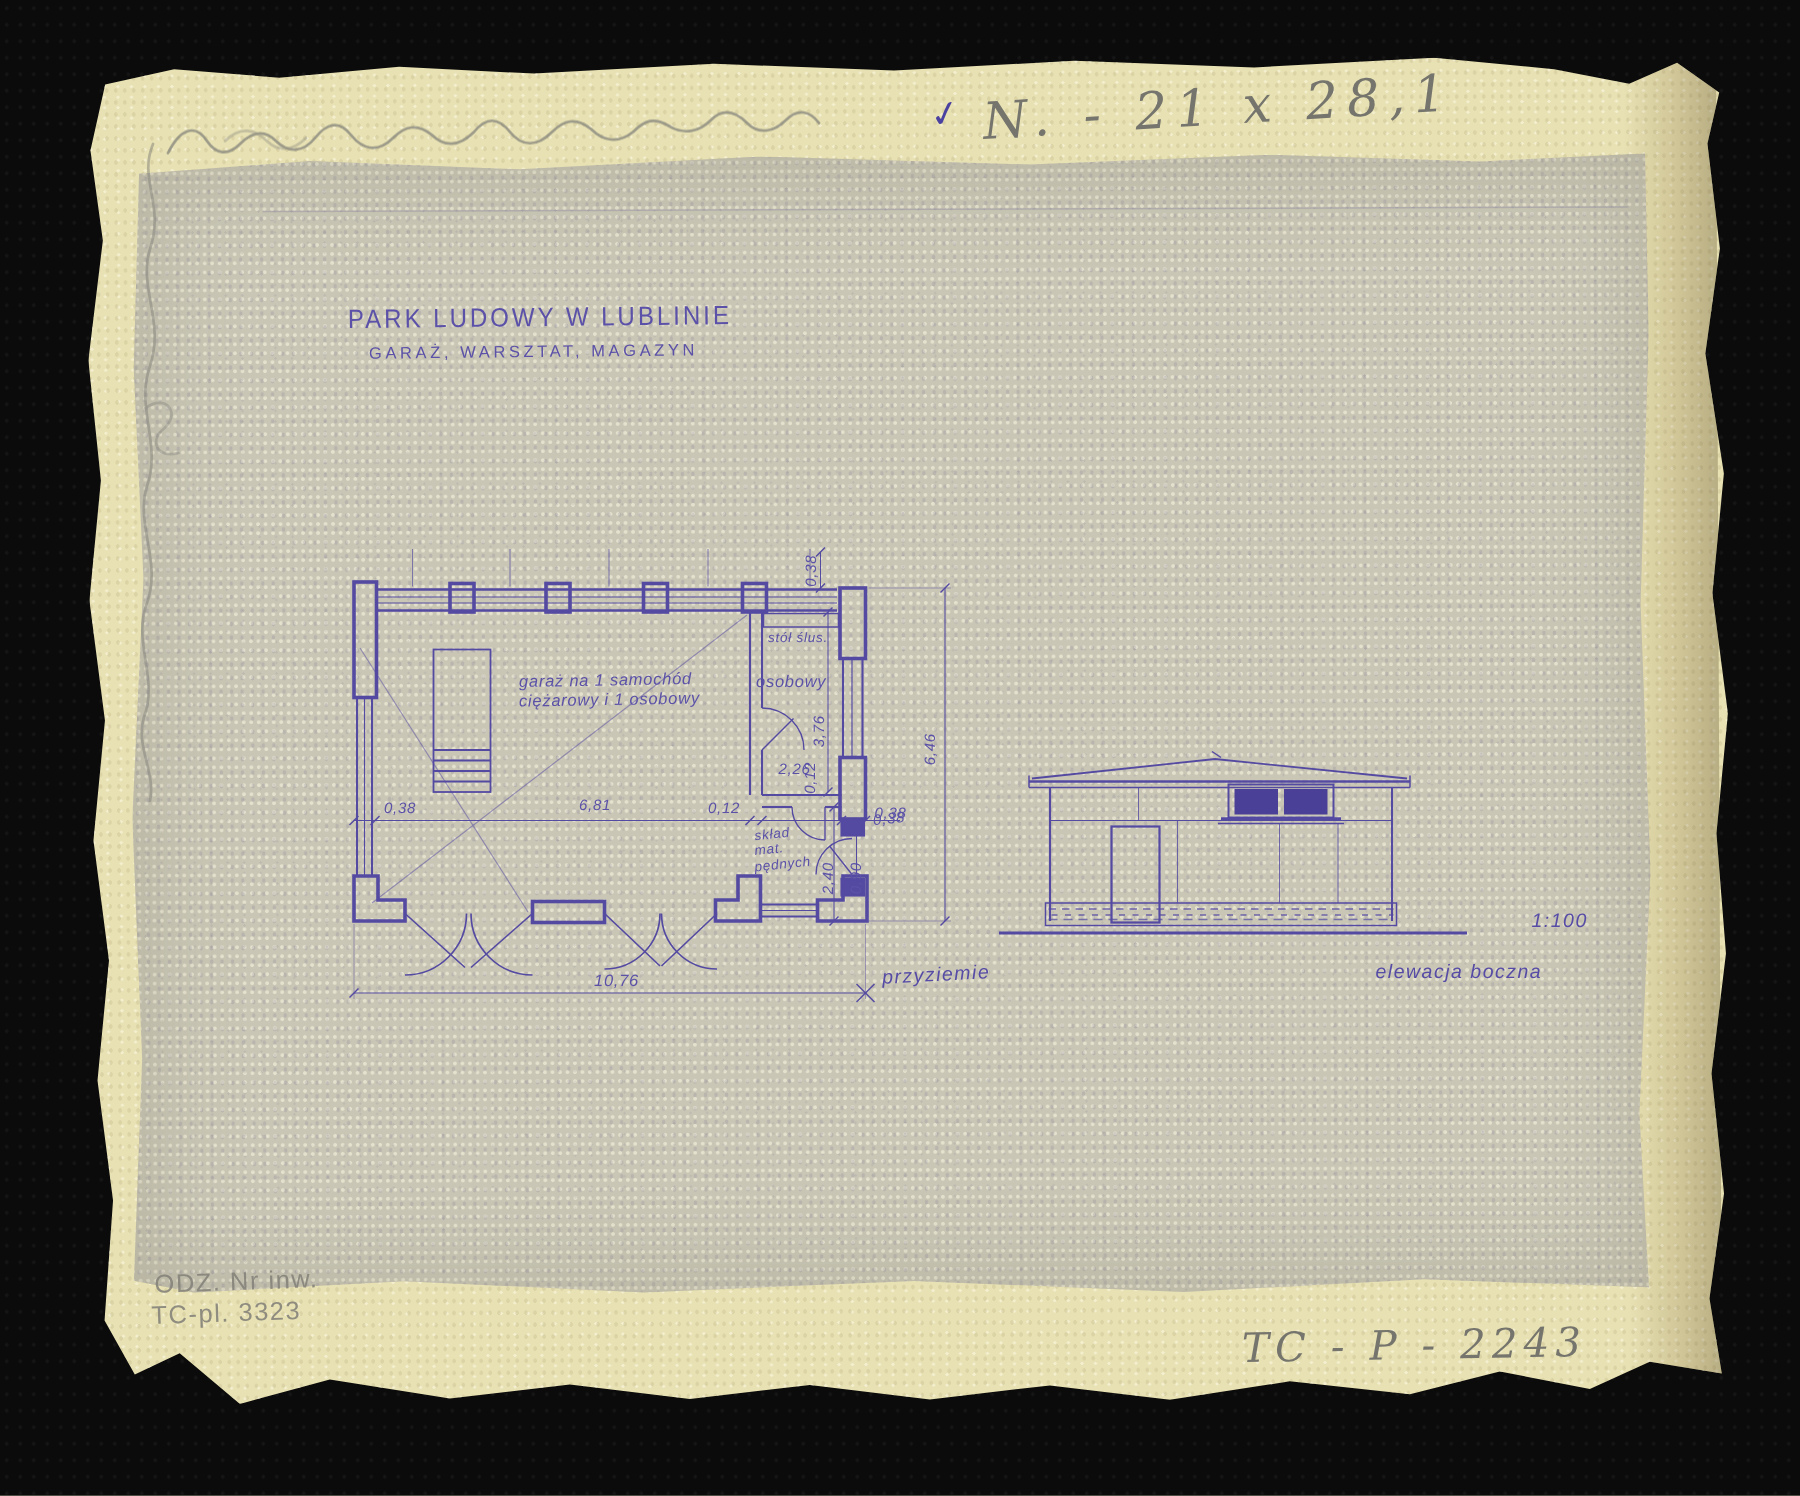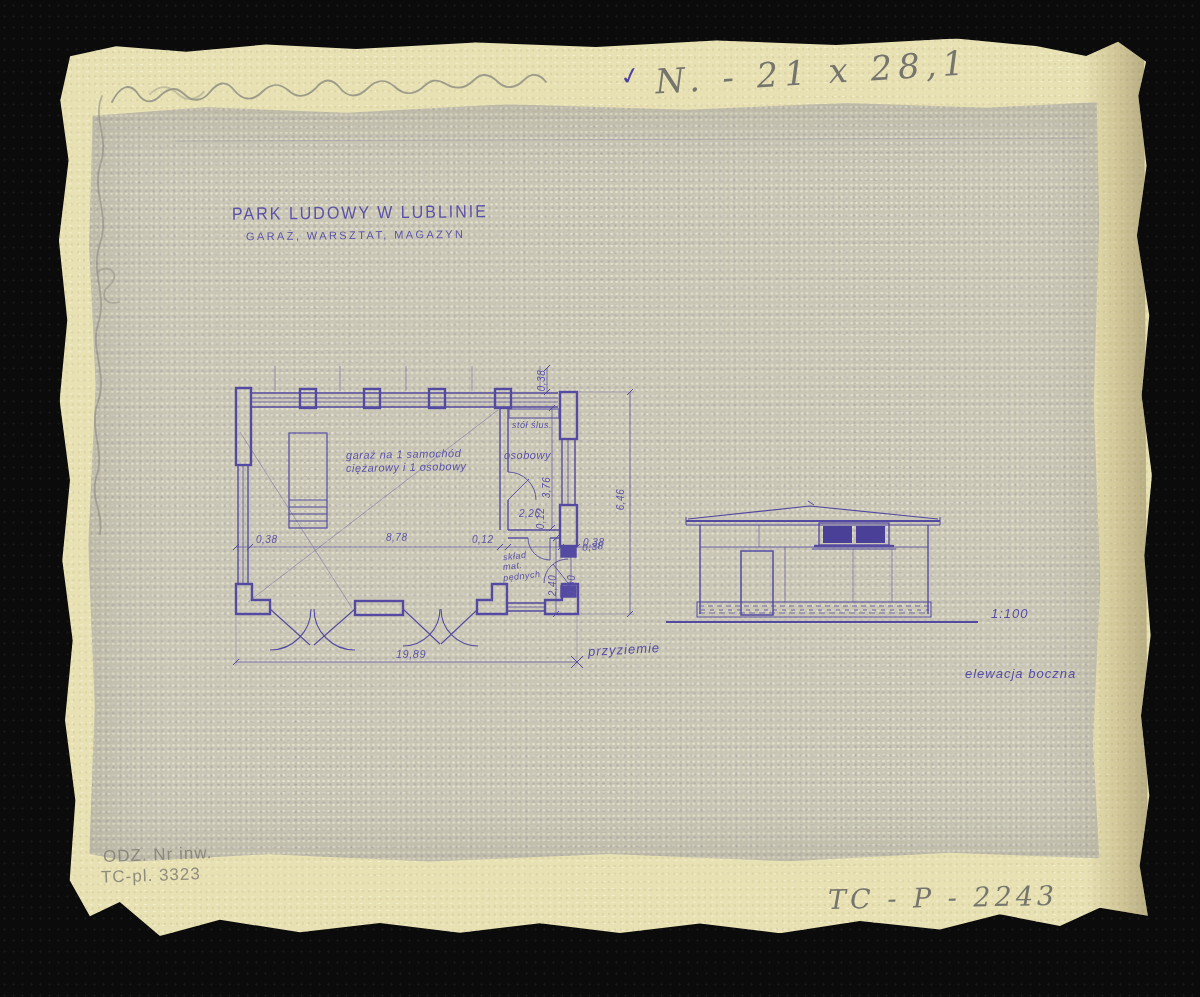--- a/index.html
+++ b/index.html
@@ -252,34 +252,34 @@
 
     <span class="lbl" style="left:346px;top:448px;transform:rotate(-1deg);">garaż na 1 samochód</span>
     <span class="lbl" style="left:346px;top:461px;transform:rotate(-1deg);">ciężarowy i 1 osobowy</span>
     <span class="lbl" style="left:504px;top:449px;">osobowy</span>
     <span class="lbl" style="left:512px;top:420px;font-size:9px;text-align:center;">stół ślus.</span>
     <span class="lbl" style="left:503px;top:551px;font-size:9px;transform:rotate(-6deg);">skład</span>
     <span class="lbl" style="left:503px;top:561px;font-size:9px;transform:rotate(-6deg);">mat.</span>
     <span class="lbl" style="left:503px;top:571px;font-size:9px;transform:rotate(-6deg);">pędnych</span>
 
     <span class="dim" style="left:256px;top:534px;">0,38</span>
-    <span class="dim" style="left:386px;top:532px;">8,78</span>
+    <span class="dim" style="left:386px;top:532px;">6,81</span>
     <span class="dim" style="left:472px;top:534px;">0,12</span>
     <span class="dim" style="left:519px;top:508px;">2,26</span>
     <span class="dim" style="left:583px;top:537px;">0,38</span>
-    <span class="dim" style="left:396px;top:648px;font-size:11px;">19,89</span>
+    <span class="dim" style="left:396px;top:648px;font-size:11px;">10,76</span>
     <span class="dim rot" style="left:610px;top:494px;">6,46</span>
     <span class="dim rot" style="left:531px;top:375px;">0,38</span>
     <span class="dim rot" style="left:536px;top:482px;">3,76</span>
     <span class="dim rot" style="left:530px;top:513px;">0,12</span>
     <span class="dim rot" style="left:542px;top:580px;">2,40</span>
     <span class="dim rot" style="left:561px;top:580px;">0,90</span>
     <span class="dim" style="left:582px;top:541px;transform:rotate(-6deg);">0,38</span>
 
     <span class="cap" style="left:588px;top:642px;transform:rotate(-3deg);">przyziemie</span>
-    <span class="cap" style="left:965px;top:640px;margin-top:26px;">elewacja boczna</span>
-    <span class="cap" style="left:991px;top:606px;">1:100</span>
+    <span class="cap" style="left:917px;top:640px;">elewacja boczna</span>
+    <span class="cap" style="left:1021px;top:606px;">1:100</span>
 
     <span style="left:103px;top:845px;font-size:17px;letter-spacing:1px;color:#85837a;transform:rotate(-2deg);opacity:0.9;">ODZ. Nr inw.</span>
     <span style="left:101px;top:866px;font-size:17px;letter-spacing:1px;color:#85837a;transform:rotate(-2deg);opacity:0.9;">TC-pl. 3323</span>
     <span class="pencil" style="left:828px;top:882px;font-size:27px;letter-spacing:4px;transform:rotate(-1deg);">TC - P - 2243</span>
   </div>
 </div>
 
 </body></html>

